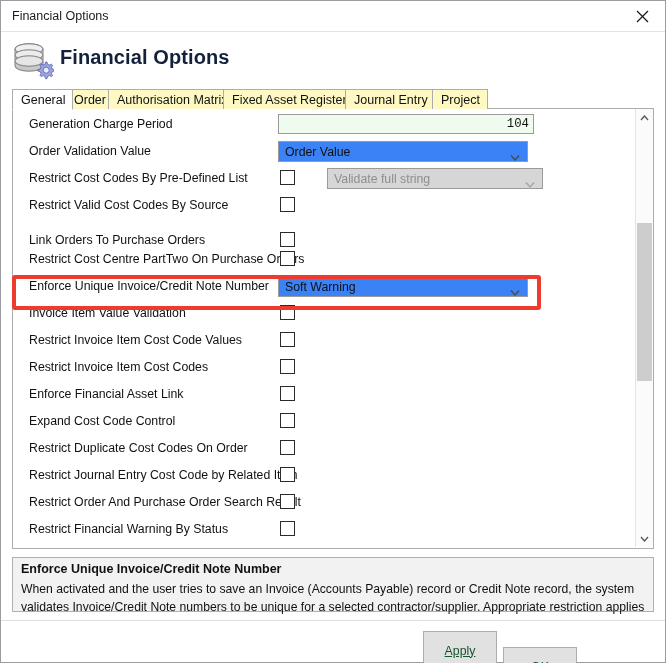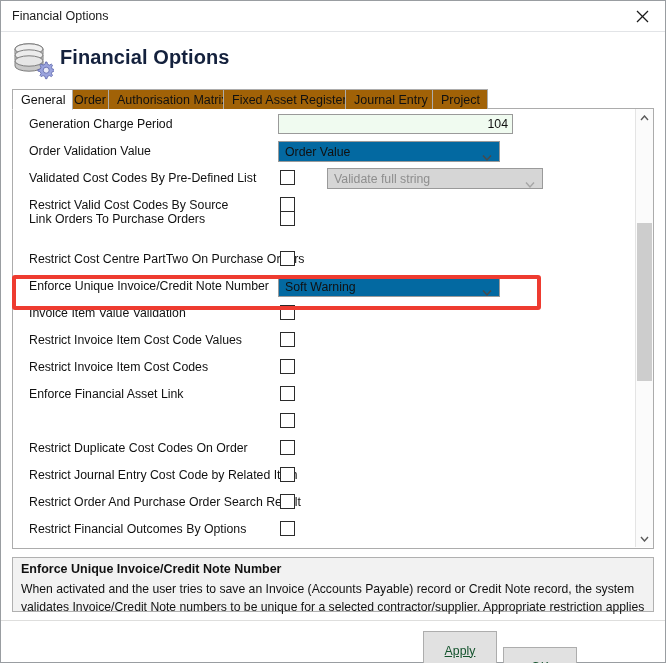--- a/index.html
+++ b/index.html
@@ -58,21 +58,21 @@
   #tabstrip {
     position: absolute; left: 11px; top: 88px;
     width: 642px; height: 20px;
     border-bottom: 1px solid #acacac;
   }
   .tab {
     position: absolute; top: 0;
     height: 21px;
     padding: 2px 8px 0 8px;
     font-size: 12.5px; color: #111111;
-    background: #a16207;
+    background: #fef9c3;
     border: 1px solid #acacac;
     border-bottom: 1px solid #acacac;
     white-space: nowrap;
     line-height: 16px;
     cursor: default;
   }
   .tab.active {
     background: #ffffff;
     border-bottom: 1px solid #ffffff;
     z-index: 3;
@@ -102,32 +102,33 @@
   }
   .checkbox {
     position: absolute; left: 265px; top: 4px;
     width: 15px; height: 15px;
     background: #ffffff;
     border: 1px solid #2b2b2b;
     cursor: default;
   }
   .textinput {
     position: absolute; left: 263px; top: 2px;
-    width: 235px; height: 20px;
+    width: 256px; height: 20px;
     background: #f0fbf0;
     border: 1px solid #9a9a9a;
     font-size: 12.3px; color: #111111;
     text-align: right;
     padding: 2px 4px 0 0;
     cursor: text;
+    font-family: Liberation Mono, monospace;
   }
   .dropdown {
     position: absolute; left: 263px; top: 2px;
-    width: 222px; height: 21px;
-    background: #0369a1;
+    width: 250px; height: 21px;
+    background: #3b82f6;
     border: 1px solid #9a9a9a;
     cursor: default;
   }
   .dropdown .dd-text {
     position: absolute; left: 6px; top: 3px;
     font-size: 12.3px; color: #111111;
     white-space: nowrap;
   }
   .dropdown .dd-arrow {
     position: absolute; right: 7px; top: 6px;
@@ -266,34 +267,34 @@
         <div class="row" style="top: 30px;">
           <div class="row-label">Order Validation Value</div>
           <div class="dropdown">
             <div class="dd-text">Order Value</div>
             <div class="dd-arrow"><svg width="10" height="8" viewBox="0 0 10 8">
                 <polyline points="1,1.5 5,6 9,1.5" fill="none" stroke="#4a4a4a" stroke-width="1.4"></polyline>
               </svg></div>
           </div>
         </div>
         <div class="row" style="top: 57px;">
-          <div class="row-label">Validated Cost Codes By Pre-Defined List</div>
+          <div class="row-label">Restrict Cost Codes By Pre-Defined List</div>
           <div class="checkbox"></div>
           <div class="dropdown disabled offset">
             <div class="dd-text">Validate full string</div>
             <div class="dd-arrow"><svg width="10" height="8" viewBox="0 0 10 8">
                 <polyline points="1,1.5 5,6 9,1.5" fill="none" stroke="#a6a6a6" stroke-width="1.4"></polyline>
               </svg></div>
           </div>
         </div>
         <div class="row" style="top: 84px;">
           <div class="row-label">Restrict Valid Cost Codes By Source</div>
           <div class="checkbox"></div>
         </div>
-        <div class="row" style="top: 98px;">
+        <div class="row" style="top: 119px;">
           <div class="row-label">Link Orders To Purchase Orders</div>
           <div class="checkbox"></div>
         </div>
         <div class="row" style="top: 138px;">
           <div class="row-label">Restrict Cost Centre PartTwo On Purchase Orders</div>
           <div class="checkbox"></div>
         </div>
         <div class="row" style="top: 165px;">
           <div class="row-label">Enforce Unique Invoice/Credit Note Number</div>
           <div class="dropdown">
@@ -313,36 +314,37 @@
         </div>
         <div class="row" style="top: 246px;">
           <div class="row-label">Restrict Invoice Item Cost Codes</div>
           <div class="checkbox"></div>
         </div>
         <div class="row" style="top: 273px;">
           <div class="row-label">Enforce Financial Asset Link</div>
           <div class="checkbox"></div>
         </div>
         <div class="row" style="top: 300px;">
+          <div class="row-label">Expand Cost Code Control</div>
           <div class="checkbox"></div>
         </div>
         <div class="row" style="top: 327px;">
           <div class="row-label">Restrict Duplicate Cost Codes On Order</div>
           <div class="checkbox"></div>
         </div>
         <div class="row" style="top: 354px;">
           <div class="row-label">Restrict Journal Entry Cost Code by Related Item</div>
           <div class="checkbox"></div>
         </div>
         <div class="row" style="top: 381px;">
           <div class="row-label">Restrict Order And Purchase Order Search Result</div>
           <div class="checkbox"></div>
         </div>
         <div class="row" style="top: 408px;">
-          <div class="row-label">Restrict Financial Outcomes By Options</div>
+          <div class="row-label">Restrict Financial Warning By Status</div>
           <div class="checkbox"></div>
         </div>
       </div>
     <div id="vscroll">
       <div class="sb-btn" id="sb-up">
         <svg width="9" height="6" viewBox="0 0 9 6">
           <polyline points="1,5 4.5,1 8,5" fill="none" stroke="#5a5a5a" stroke-width="1.4"></polyline>
         </svg>
       </div>
       <div id="sb-thumb"></div>

